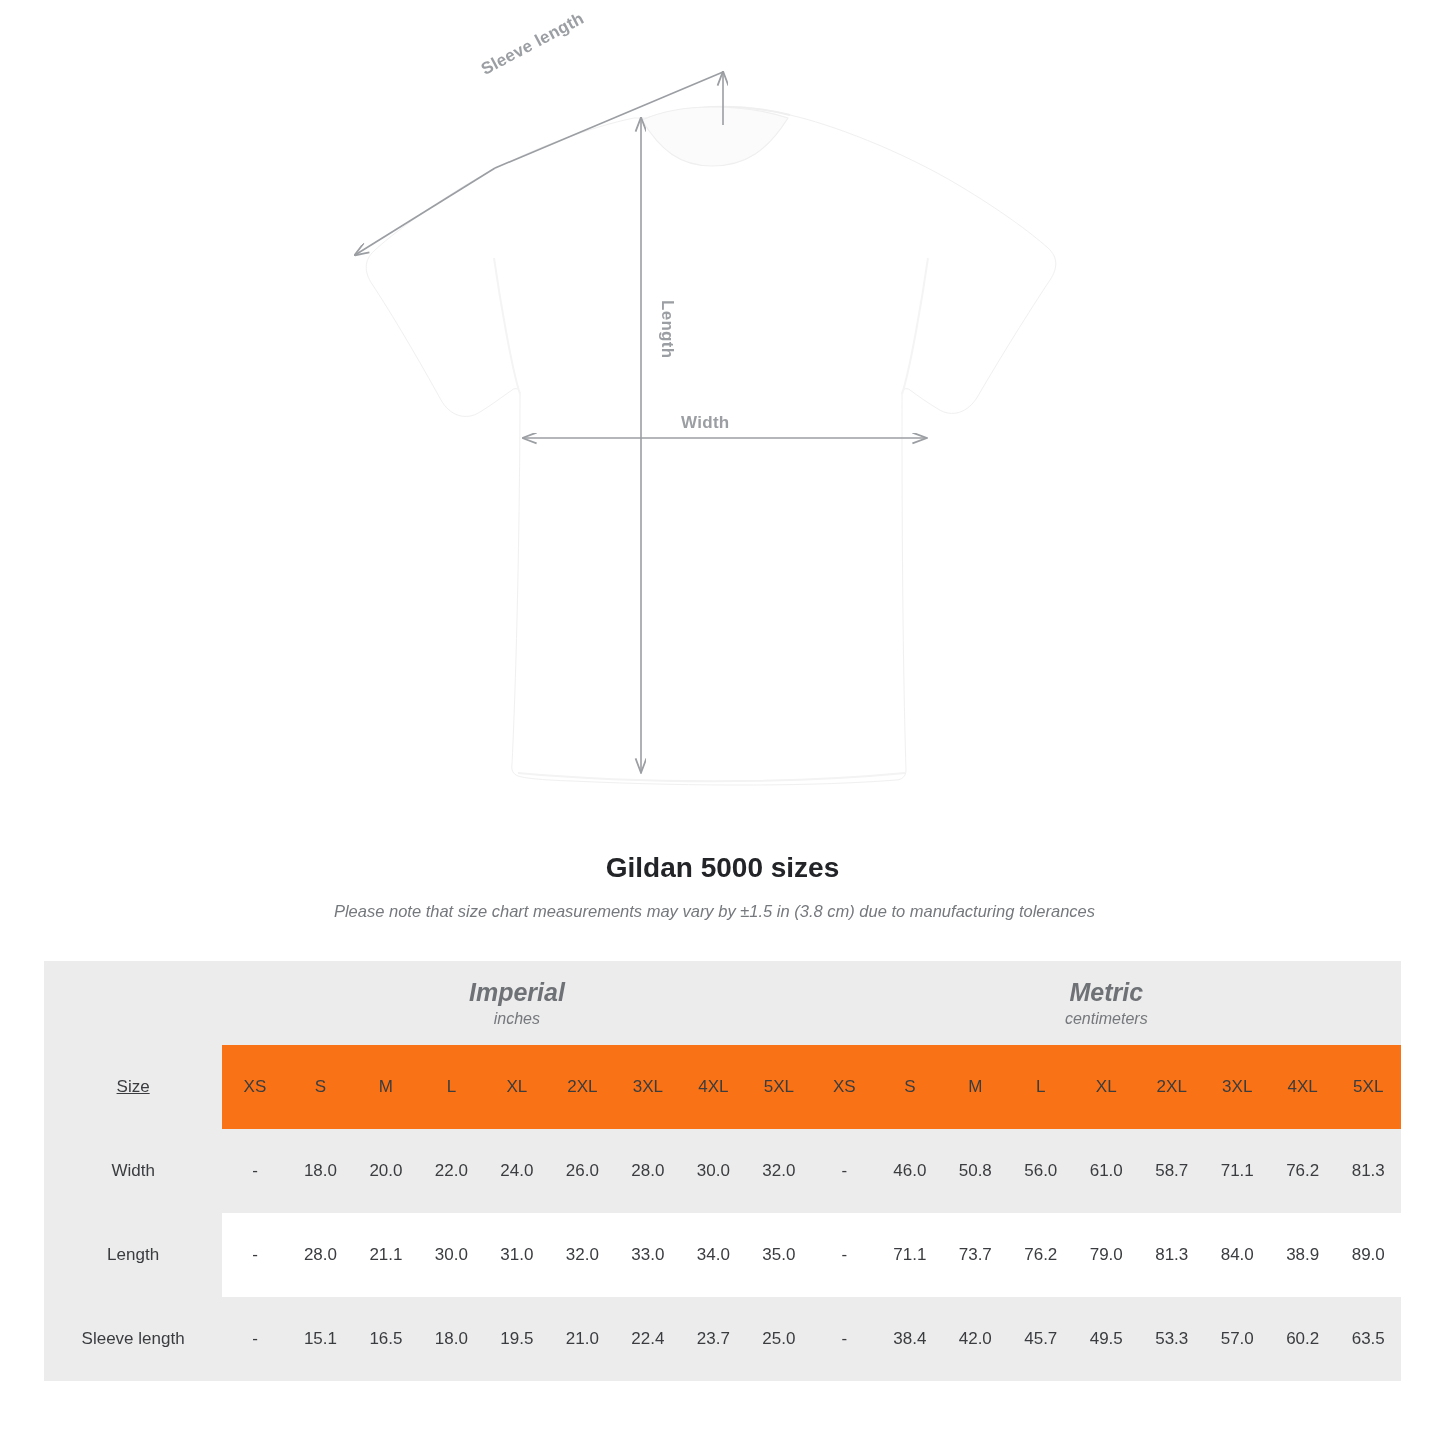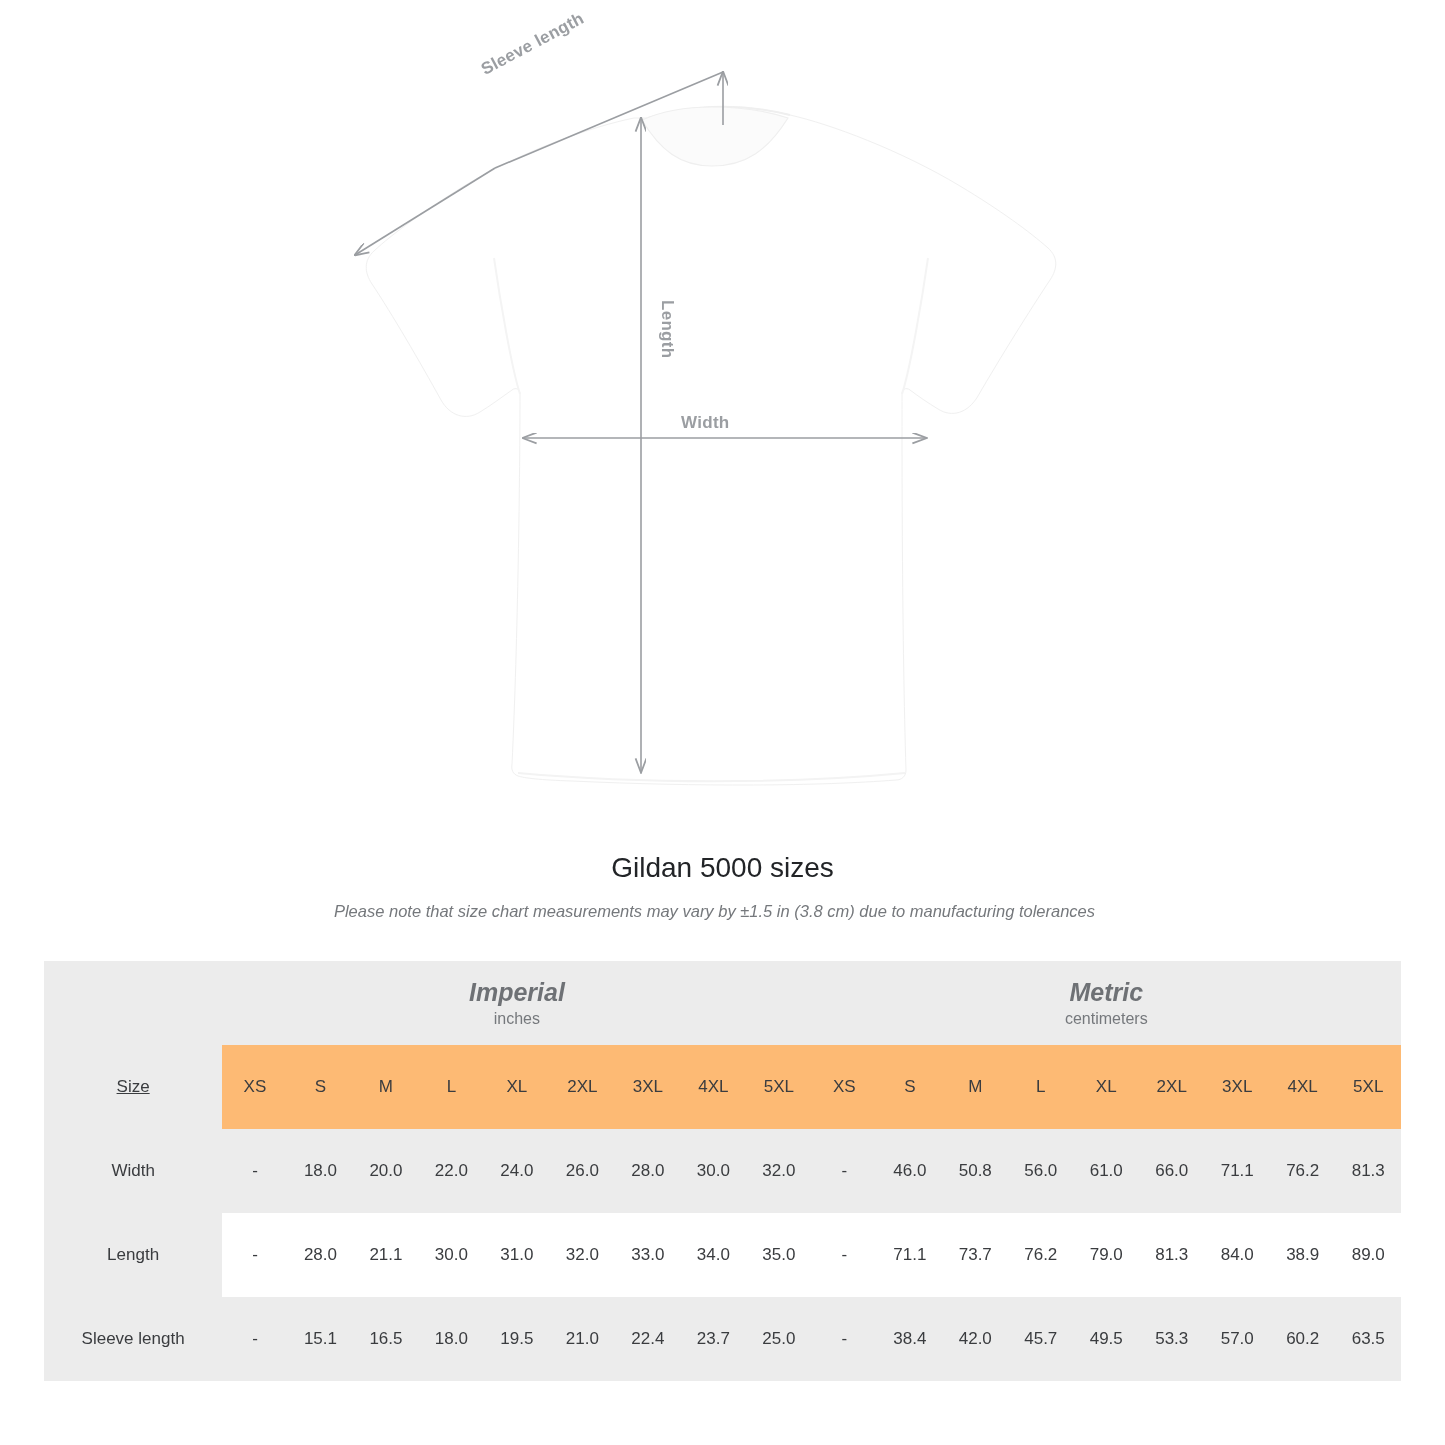--- a/index.html
+++ b/index.html
@@ -56,21 +56,21 @@
     top: 413px;
   }
 
   
   .title-block {
     text-align: center;
     margin-top: 22px;
   }
   .chart-title {
     font-size: 28px;
-    font-weight: normal;
+    font-weight: bold;
     color: #222427;
     margin: 0;
   }
   .chart-note {
     font-size: 16.5px;
     font-style: italic;
     color: #75787c;
     margin: 18px 16px 0 0;
   }
 
@@ -100,31 +100,32 @@
   }
   .unit-name {
     font-size: 25px;
     font-style: italic;
     font-weight: bold;
     color: #6e7175;
     line-height: 1.15;
   }
   .unit-sub {
     font-size: 16px;
+    font-style: italic;
     color: #75787c;
     margin-top: 4px;
   }
   .col-label {
     font-weight: bold;
     font-size: 17.5px;
     color: #2b2d30;
     background: #ececec;
   }
   .head-row td {
-    background: #fdba74;
+    background: #f97316;
     font-size: 17.5px;
     color: #2b2d30;
     font-weight: bold;
   }
   .head-row td.col-label {
     background: #ececec;
     text-decoration: underline;
   }
   .row-alt td {
     background: #ececec;
@@ -283,21 +284,21 @@
         <td>24.0</td>
         <td>26.0</td>
         <td>28.0</td>
         <td>30.0</td>
         <td>32.0</td>
         <td>-</td>
         <td>46.0</td>
         <td>50.8</td>
         <td>56.0</td>
         <td>61.0</td>
-        <td>66.0</td>
+        <td>58.7</td>
         <td>71.1</td>
         <td>76.2</td>
         <td>81.3</td>
       </tr>
 
       <tr class="row-plain">
         <td class="col-label">Length</td>
         <td>-</td>
         <td>28.0</td>
         <td>21.1</td>

